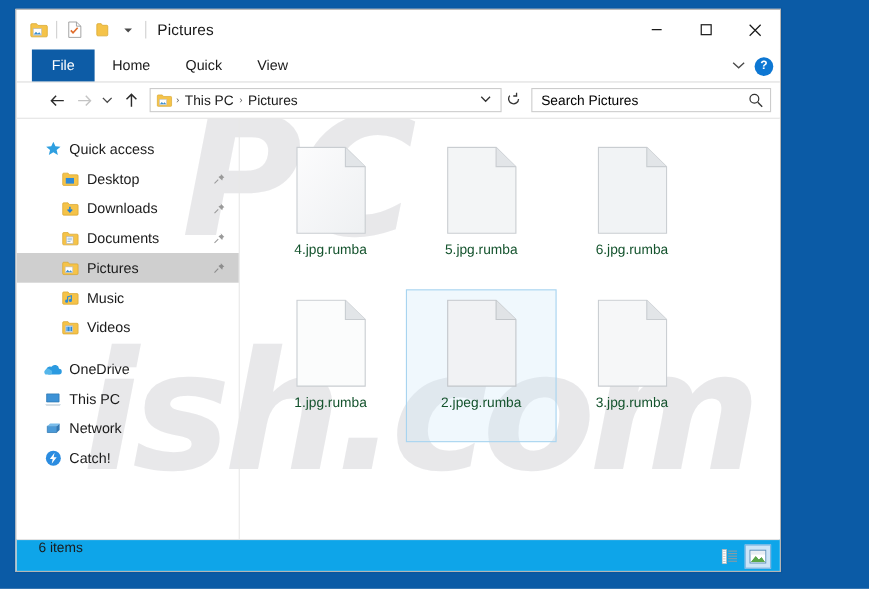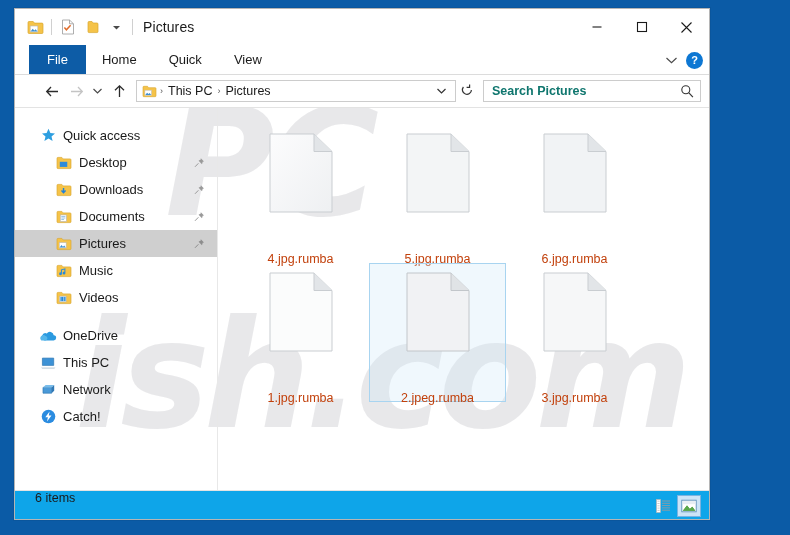--- a/index.html
+++ b/index.html
@@ -121,21 +121,21 @@
   .refresh { font-size: 13px; color: #333; padding: 0 5px 0 2px; }
   #searchbox {
     width: 218px; height: 22px;
     border: 1px solid #cccccc;
     background: #ffffff;
     display: flex; align-items: center;
     padding: 0 6px 0 8px;
     margin-left: 2px;
   }
   #searchbox .ph {
-    flex: 1; font-size: 12.5px; color: #0f766e; font-weight: bold;
+    flex: 1; font-size: 12.5px; color: #000000;
   }
   
   #body {
     flex: 1; display: flex; min-height: 0;
     border-top: 1px solid #e3e3e3;
     position: relative;
     background: #ffffff;
   }
   
   #watermark {
@@ -206,24 +206,23 @@
   .tile.selected {
     border: 1px solid #a8d4f0;
     background: rgba(205,232,250,0.30);
   }
   .tile .fileicon {
     width: 64px; height: 80px;
     position: relative;
     margin-bottom: 7px;
   }
   .tile .fname {
-    font-size: 12.5px; color: #c2410c;
+    font-size: 12.5px; color: #14532d;
     text-align: center;
     white-space: nowrap;
-    margin-top: 32px;
   }
   
   #statusbar {
     height: 29px; min-height: 29px;
     border-top: 1px solid #e3e3e3;
     background: #0ea5e9;
     display: flex; align-items: flex-start;
     padding: 0 6px 0 20px;
     position: relative;
   }

